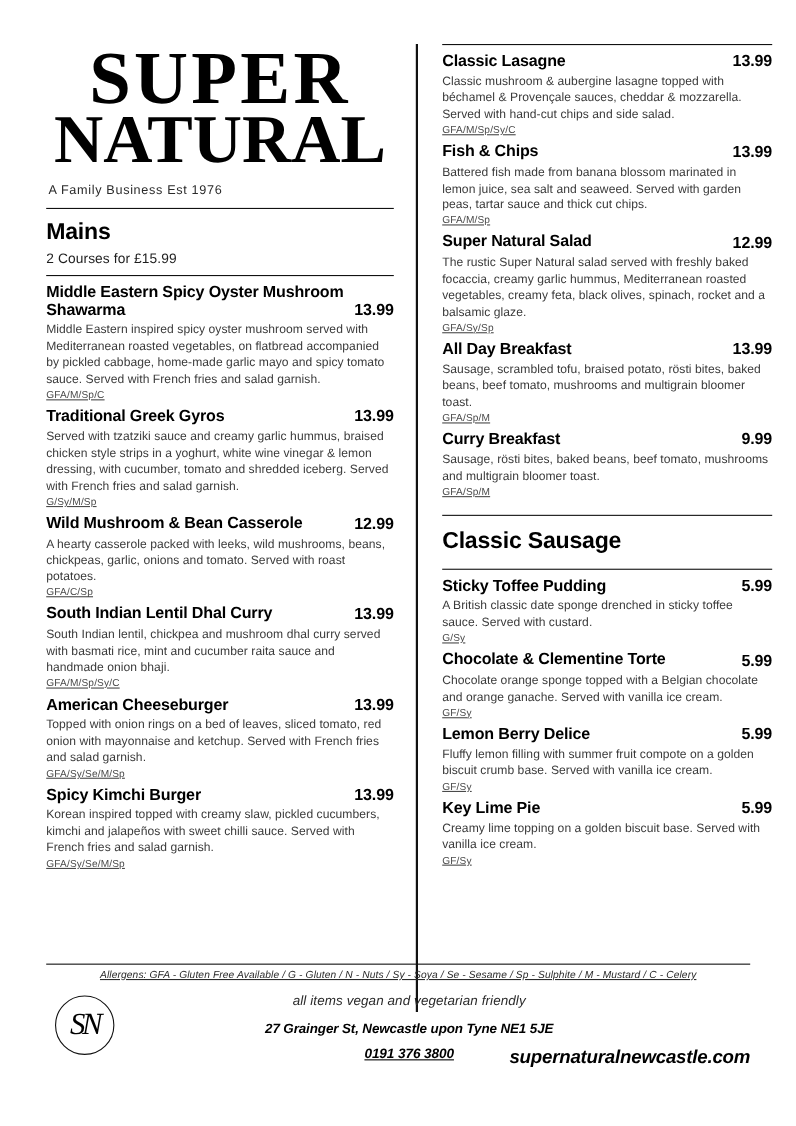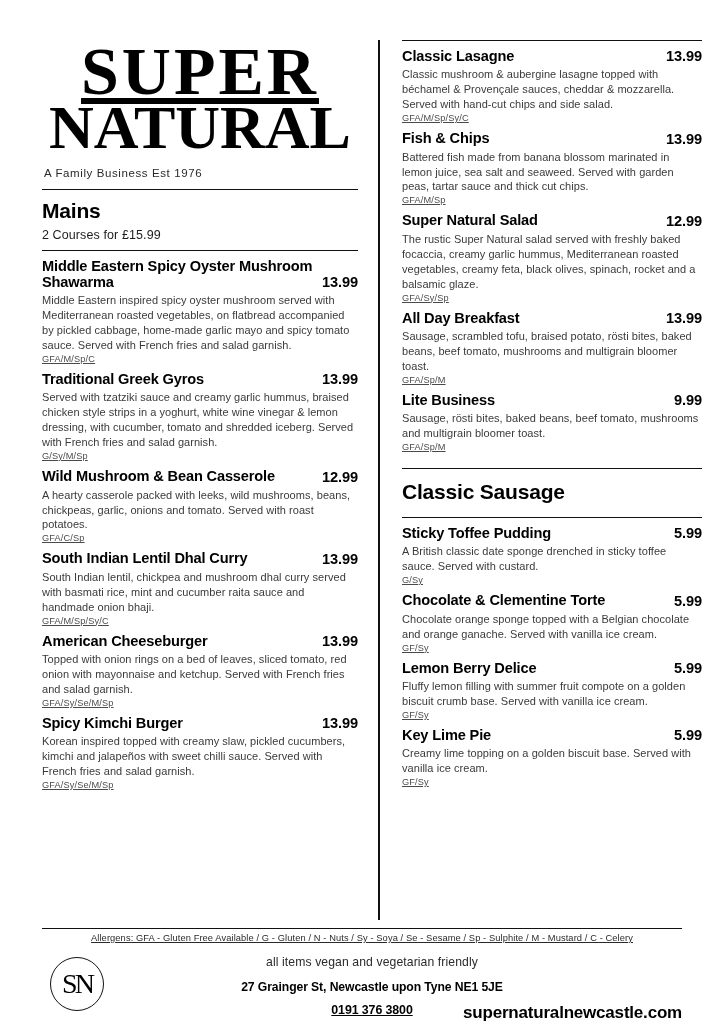--- a/index.html
+++ b/index.html
@@ -65,21 +65,20 @@
     font-family: "Liberation Serif", serif;
     font-weight: 700;
     letter-spacing: 1px;
     line-height: 0.82;
     color: #000;
     white-space: nowrap;
   }
   .logo-super {
     font-size: 68px;
     letter-spacing: 3px;
-    text-decoration: underline;
   }
   .logo-natural {
     font-size: 62px;
     letter-spacing: 0px;
     margin-top: 2px;
   }
   .tagline {
     font-size: 11.5px;
     letter-spacing: 0.6px;
     color: #2a2a2a;
@@ -161,22 +160,23 @@
     color: #4a4a4a;
     text-decoration: underline;
     margin-top: 1px;
     letter-spacing: 0.15px;
   }
 
   
   .footer {
     position: absolute;
     left: 42px;
-    top: 928px;
+    top: 876px;
     width: 640px;
+    font-style: italic;
   }
   .footer-rule-top {
     border: 0;
     border-top: 1.8px solid #111;
     margin: 0;
   }
   .allergen-key {
     font-size: 9.3px;
     text-align: center;
     text-decoration: underline;
@@ -373,21 +373,21 @@
           <div class="item-head">
             <div class="item-name">All Day Breakfast</div>
             <div class="item-price">13.99</div>
           </div>
           <div class="item-desc">Sausage, scrambled tofu, braised potato, rösti bites, baked beans, beef tomato, mushrooms and multigrain bloomer toast.</div>
           <div class="item-allergens">GFA/Sp/M</div>
         </div>
 
         <div class="item">
           <div class="item-head">
-            <div class="item-name">Lite Business</div>
+            <div class="item-name">Curry Breakfast</div>
             <div class="item-price">9.99</div>
           </div>
           <div class="item-desc">Sausage, rösti bites, baked beans, beef tomato, mushrooms and multigrain bloomer toast.</div>
           <div class="item-allergens">GFA/Sp/M</div>
         </div>
 
       </div>
 
       <div style="margin-top:16px;">
         <hr class="rule-thin">

